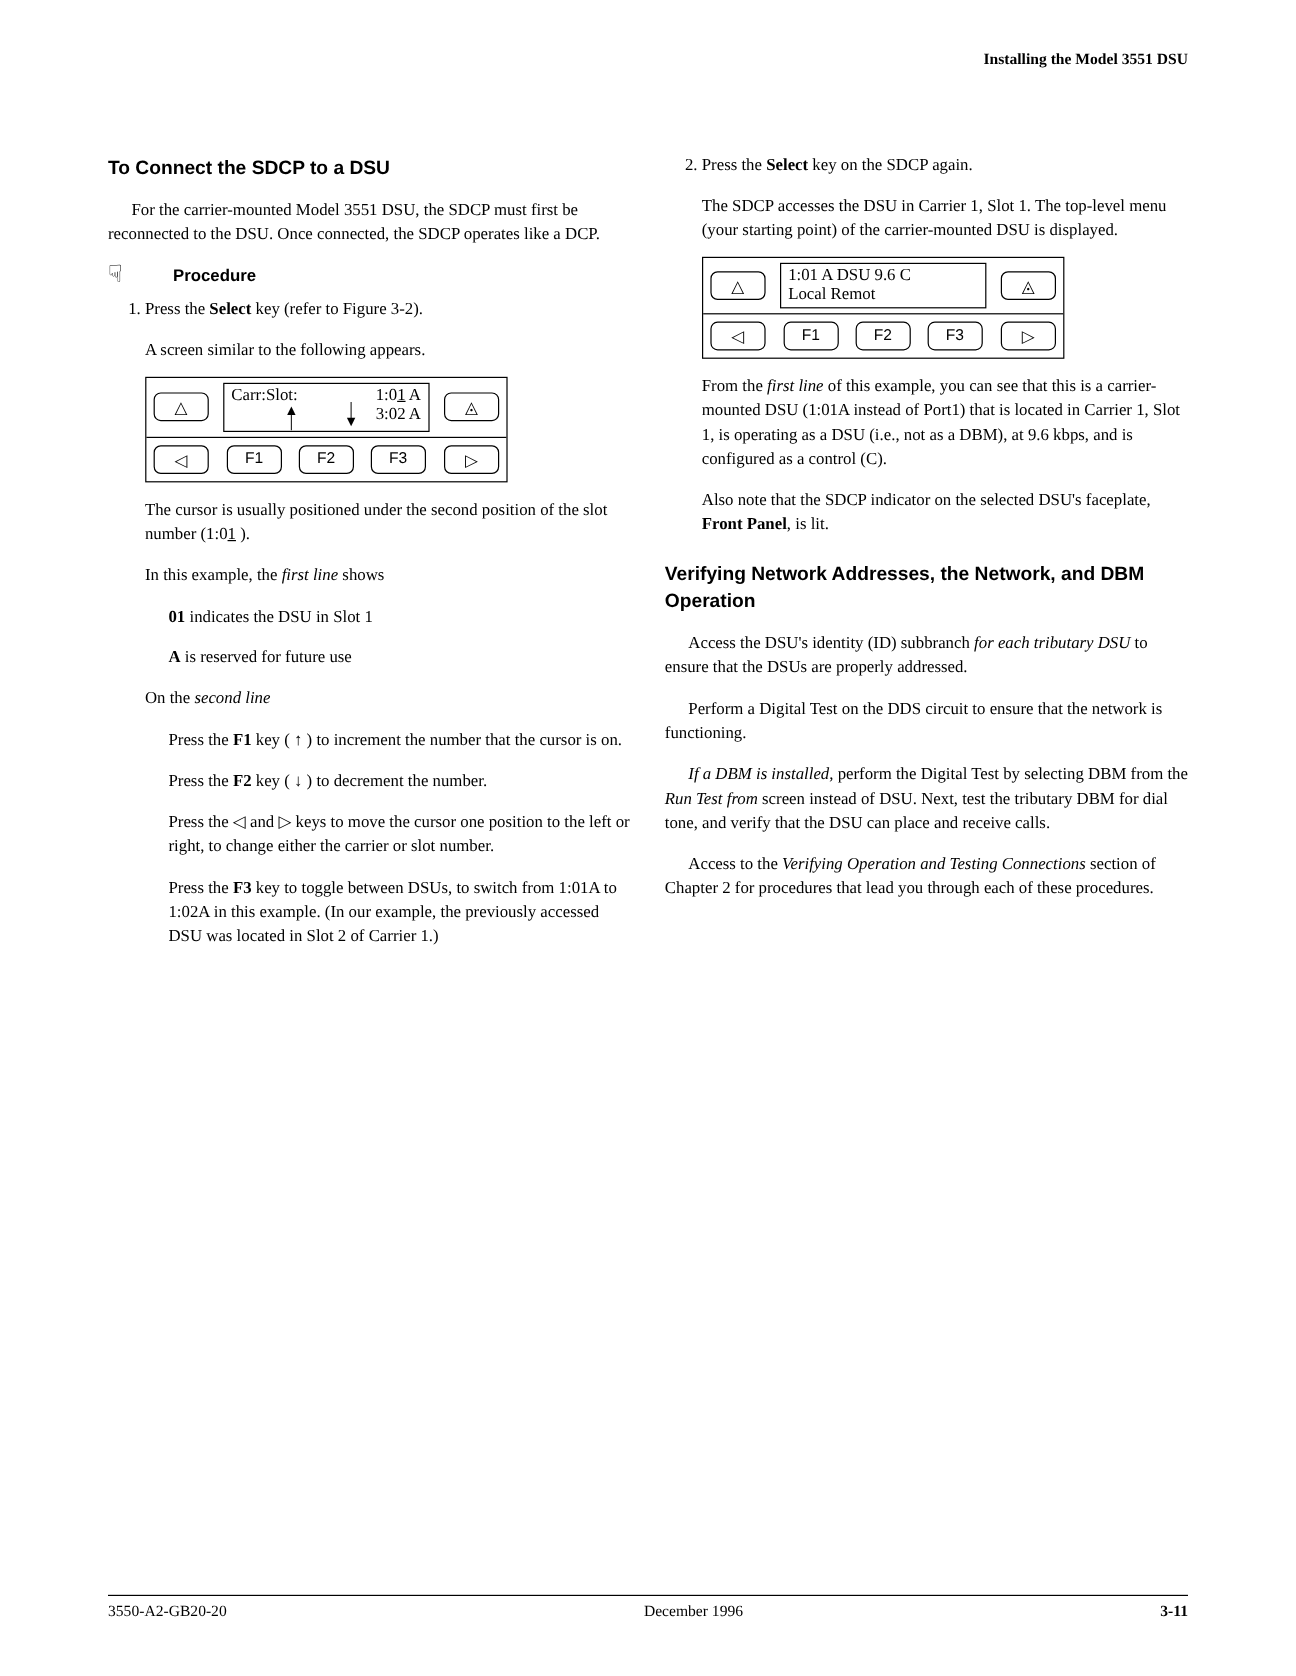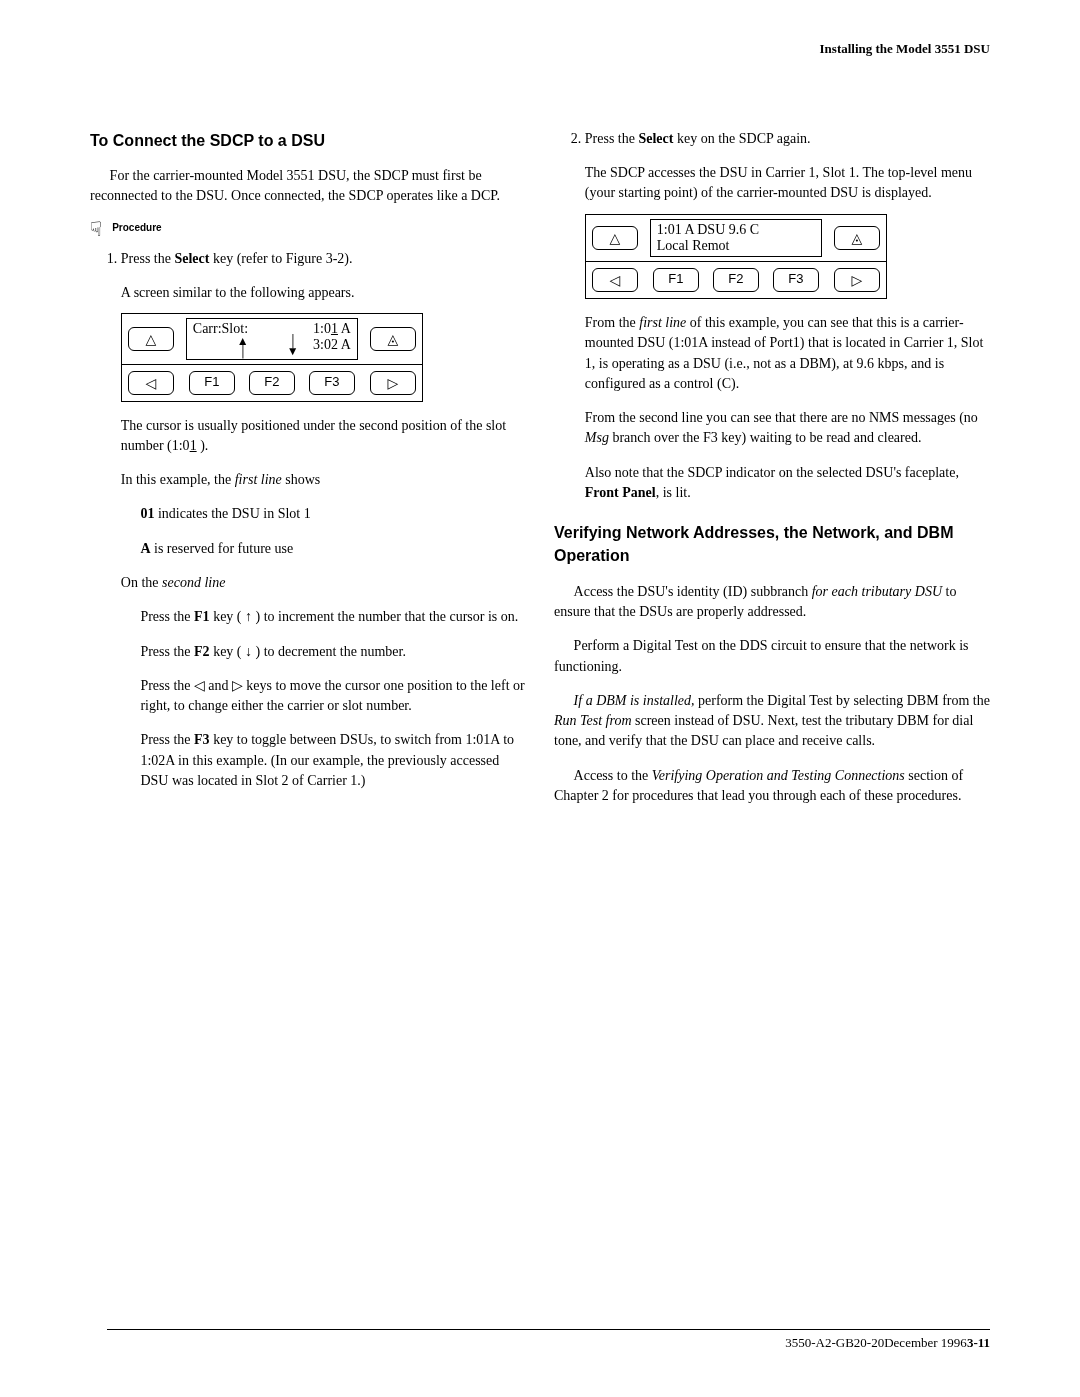--- a/index.html
+++ b/index.html
@@ -42,21 +42,22 @@
   .proc-row {
     display: flex;
     align-items: center;
     gap: 10px;
     margin: 8px 0 10px 0;
   }
   .hand-icon { font-size: 20px; line-height: 1; }
   .proc-label {
     font-family: Arial, Helvetica, sans-serif;
     font-weight: bold;
-    font-size: 10px;
+    font-size: 14px;
+    margin-left: 32px;
   }
   ol.numlist {
     list-style: decimal;
     padding-left: 2.2em;
     margin: 0 0 10px 0;
   }
   ol.numlist > li { margin-bottom: 10px; }
   .step-block { margin-left: 2.2em; margin-bottom: 10px; }
   .step-block p { margin-bottom: 10px; }
   .deeper { margin-left: 1.4em; }
@@ -113,28 +114,29 @@
   .fkeys {
     display: flex;
     gap: 14px;
     justify-content: center;
     flex: 1;
     padding: 6px 0;
   }
 
   .footer {
     position: absolute;
-    left: 107px;
+    left: 90px;
     right: 90px;
     bottom: 44px;
     border-top: 1px solid #000;
     display: flex;
-    justify-content: flex-end;
+    justify-content: space-between;
     font-size: 13px;
     padding-top: 4px;
+    gap: 45px;
   }
   .footer .pn { font-weight: bold; }
   b { font-weight: bold; }
   i { font-style: italic; }
 </style>
 </head>
 <body>
 
 <div class="page">
 
@@ -276,23 +278,20 @@
             <div class="lcd-cell-side">
               <span class="keycap tri">▷</span>
             </div>
           </div>
         </div>
 
         <p>
           <span>From the </span><i>first line</i><span> of this example, you can see that this is a carrier-mounted DSU (1:01A instead of Port1) that is located in Carrier 1, Slot 1, is operating as a DSU (i.e., not as a DBM), at 9.6 kbps, and is configured as a control (C).</span>
         </p>
         <p>
-          <span>From the second line you can see that there are no NMS messages (no </span><i>Msg</i><span> branch over the F3 key) waiting to be read and cleared.</span>
-        </p>
-        <p>
           <span>Also note that the SDCP indicator on the selected DSU's faceplate, </span><b>Front Panel</b><span>, is lit.</span>
         </p>
       </div>
 
       <h2 class="section" style="margin-top:18px;">Verifying Network Addresses, the Network, and DBM Operation</h2>
 
       <p class="indent">
         <span>Access the DSU's identity (ID) subbranch </span><i>for each tributary DSU</i><span> to ensure that the DSUs are properly addressed.</span>
       </p>
       <p class="indent">Perform a Digital Test on the DDS circuit to ensure that the network is functioning.</p>

